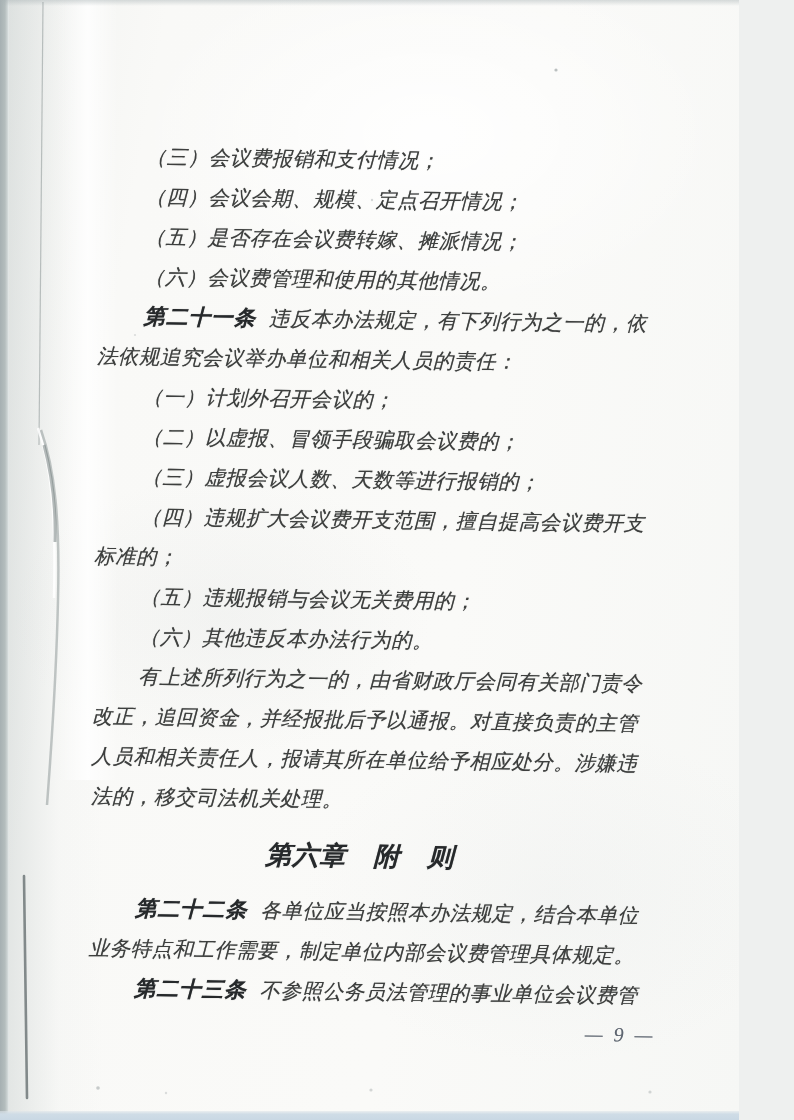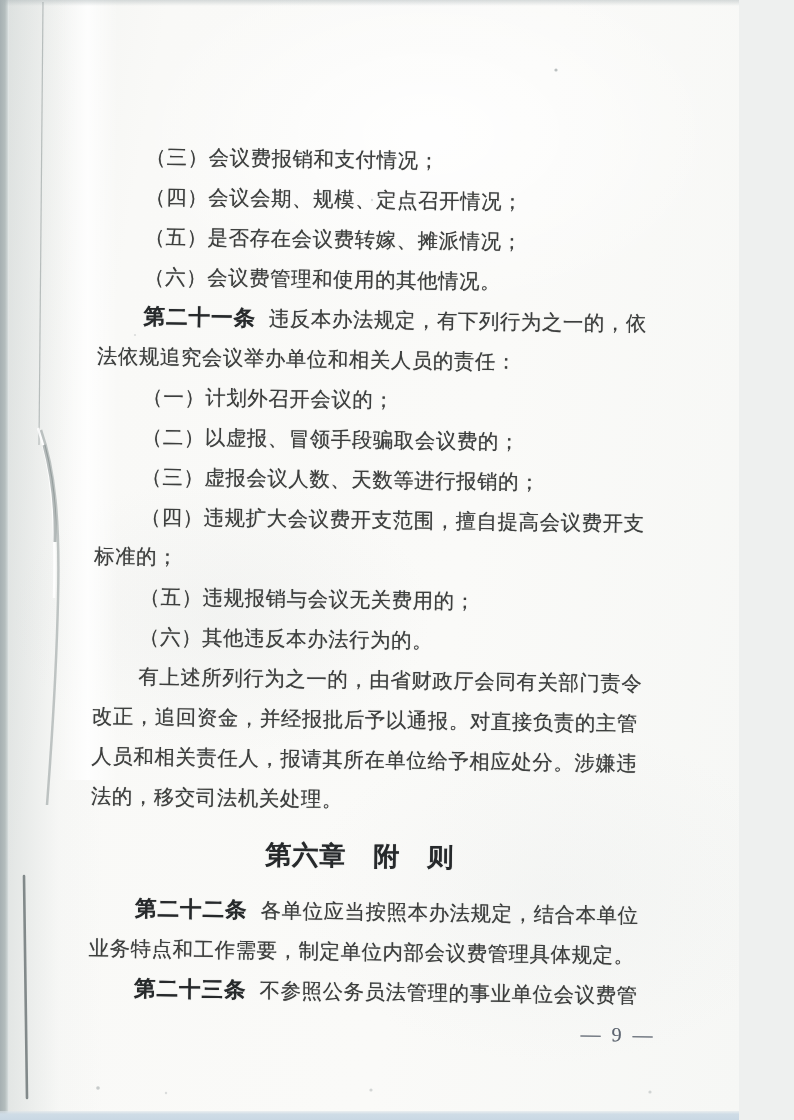--- a/index.html
+++ b/index.html
@@ -11,20 +11,21 @@
   }
   .scan {
     position: relative;
     width: 739px; height: 1120px;
     background:
       radial-gradient(ellipse 420px 260px at 58% 12%, rgba(255,255,255,0.9), rgba(255,255,255,0) 70%),
       radial-gradient(ellipse 300px 200px at 30% 55%, rgba(210,214,214,0.18), rgba(210,214,214,0) 70%),
       radial-gradient(ellipse 360px 240px at 75% 80%, rgba(214,219,221,0.15), rgba(214,219,221,0) 70%),
       linear-gradient(100deg, #f1f2f0 0%, #f9f9f7 18%, #fafaf8 60%, #f6f7f5 100%);
     overflow: hidden;
+    font-style: italic;
   }
   
   .edge-left {
     position: absolute; left: 0; top: 0; width: 9px; height: 100%;
     background: linear-gradient(to right, #a6b0b2 0%, #b4bdbd 55%, #cdd4d4 82%, #e9edec 100%);
   }
   .edge-bottom {
     position: absolute; left: 0; bottom: 0; width: 100%; height: 9px;
     background: linear-gradient(to top, #c9d8e4 0%, #cfdce6 65%, rgba(223,229,233,0.55) 100%);
   }

